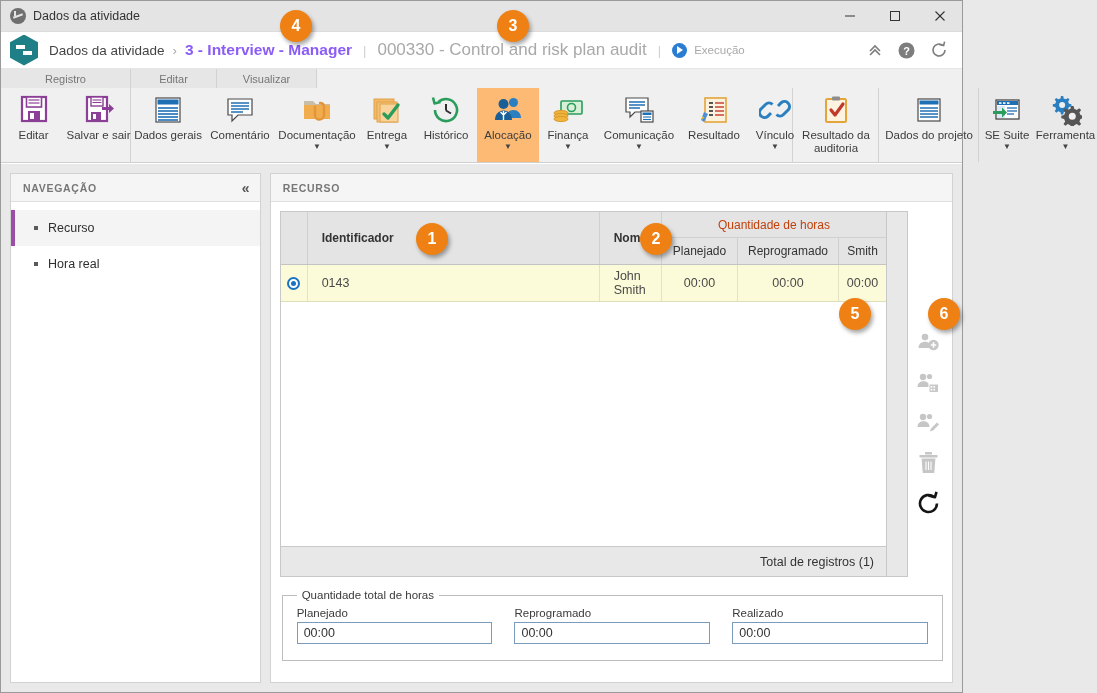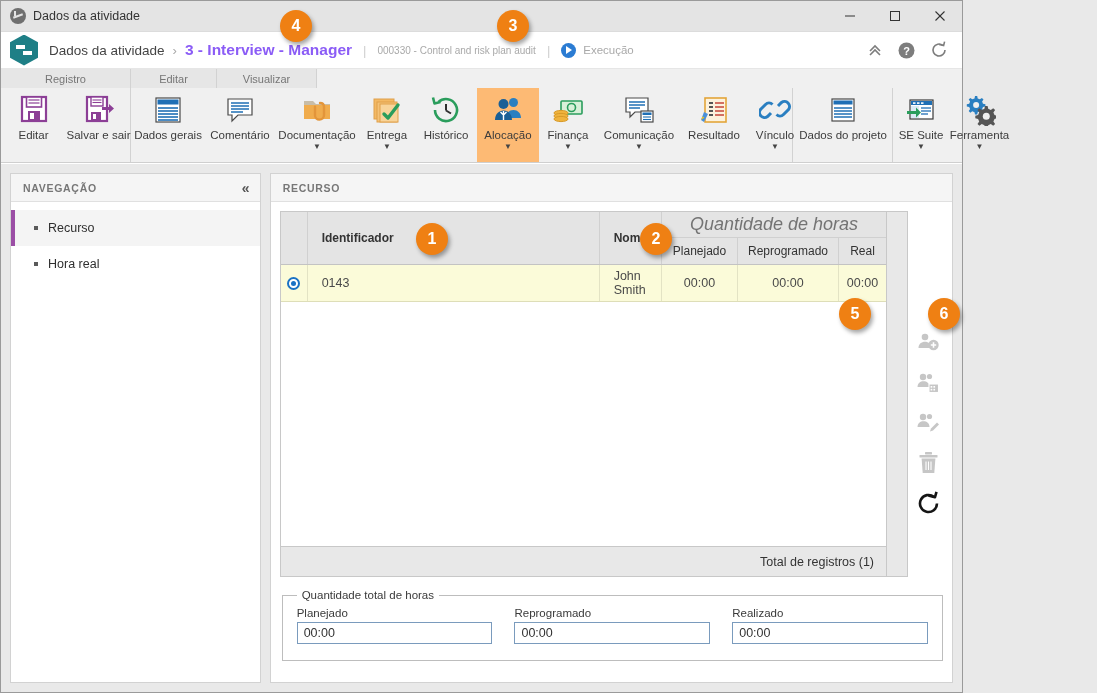--- a/index.html
+++ b/index.html
@@ -63,21 +63,21 @@
     background:#fff;
   }
   .logo:after{
     content:""; position:absolute; left:13px; top:16px; width:9px; height:4px;
     background:#fff;
   }
   .crumb { font-size:13.5px; color:#444; }
   .crumb-sep { margin:0 8px; color:#aaa; font-size:13px; }
   .crumb-strong { font-size:15.5px; font-weight:bold; color:#8b5cf6; }
   .pipe { color:#cfcfcf; margin:0 11px; font-size:13px; }
-  .crumb-muted { font-size:10px; color:#a9a9a9; }
+  .crumb-muted { font-size:17px; color:#a9a9a9; }
   .play-ico {
     width:15px; height:15px; border-radius:50%; background:#2b7cd3;
     display:inline-block; position:relative; margin-right:7px; vertical-align:-3px;
   }
   .play-ico:after{
     content:""; position:absolute; left:5px; top:3.5px;
     border-left:6px solid #fff; border-top:4px solid transparent; border-bottom:4px solid transparent;
   }
   .exec-label { font-size:11.5px; color:#a9a9a9; }
   .hdr-right { margin-left:auto; display:flex; align-items:center; gap:15px; padding-right:4px;}
@@ -151,21 +151,21 @@
   .th-col {
     display:flex; align-items:center; padding:0 14px;
     font-size:12px; font-weight:bold; color:#333;
     border-right:1px solid #d0d0d0; height:52px; position:relative;
   }
   .th-ident { width:292px; }
   .th-nome { flex:1; }
   .th-hours { width:224px; display:flex; flex-direction:column; }
   .th-hours-top {
     height:26px; display:flex; align-items:center; justify-content:center;
-    font-size:18px; color:#737373; border-bottom:1px solid #d0d0d0;font-style:italic;
+    font-size:12px; color:#c2410c; border-bottom:1px solid #d0d0d0;
   }
   .th-hours-bot { height:26px; display:flex; }
   .th-sub {
     display:flex; align-items:center; justify-content:center;
     font-size:12px; color:#333; border-right:1px solid #d0d0d0;
   }
   .sub-plan { width:76px; } .sub-repro { width:101px; } .sub-real { width:47px; border-right:none;}
   .trow { display:flex; height:37px; background:#fbfbd9; border-bottom:1px solid #dedeb8;}
   .td-radio { width:27px; display:flex; align-items:center; justify-content:center; border-right:1px solid #e3e3c4;}
   .radio {
@@ -464,20 +464,32 @@
             <svg width="32" height="32" viewBox="0 0 32 32">
               <path d="M12 19 l-3.5 3.5 a5 5 0 0 1 -7 -7 l5 -5 a5 5 0 0 1 7 0" fill="none" stroke="#2a7fc1" stroke-width="3"></path>
               <path d="M19 12 l3.5 -3.5 a5 5 0 0 1 7 7 l-5 5 a5 5 0 0 1 -7 0" fill="none" stroke="#2a7fc1" stroke-width="3"></path>
             </svg>
           </span>
           <span class="lbl">Vínculo</span>
           <span class="caret">▼</span>
         </div>
       </div>
 
+      <div class="rgroup" style="width:86px">
+        <div class="rbtn" style="min-width:86px">
+          <span class="ico">
+            <svg width="32" height="32" viewBox="0 0 32 32">
+              <rect x="6" y="5" width="20" height="23" rx="1.5" fill="#fdf3e0" stroke="#e3a53a" stroke-width="2"></rect>
+              <rect x="12" y="2.5" width="8" height="4" rx="1" fill="#8d8d8d"></rect>
+              <polyline points="11,16 15,21 23,10" fill="none" stroke="#c0392b" stroke-width="3.2" stroke-linecap="round" stroke-linejoin="round"></polyline>
+            </svg>
+          </span>
+          <span class="lbl wrap">Resultado da auditoria</span>
+        </div>
+      </div>
 
       <div class="rgroup" style="width:100px">
         <div class="rbtn" style="min-width:100px">
           <span class="ico">
             <svg width="32" height="32" viewBox="0 0 32 32">
               <rect x="5" y="5" width="22" height="22" fill="#fff" stroke="#4a4a4a" stroke-width="1.2"></rect>
               <rect x="6.5" y="6.5" width="19" height="4" fill="#1f6fb5"></rect>
               <g stroke="#1f6fb5" stroke-width="1.5">
                 <line x1="7" y1="14" x2="25" y2="14"></line>
                   <line x1="7" y1="17" x2="25" y2="17"></line>
@@ -567,21 +579,21 @@
                       <span>Identificador</span>
                     </div>
                     <div class="th-col th-nome">
                       <span>Nome</span>
                     </div>
                     <div class="th-hours">
                       <div class="th-hours-top">Quantidade de horas</div>
                       <div class="th-hours-bot">
                         <div class="th-sub sub-plan">Planejado</div>
                         <div class="th-sub sub-repro">Reprogramado</div>
-                        <div class="th-sub sub-real">Real</div>
+                        <div class="th-sub sub-real">Smith</div>
                       </div>
                     </div>
                   </div>
                 </div>
 
                 <div class="trow">
                   <div class="td-radio">
                     <span class="radio"></span>
                   </div>
                   <div class="td td-ident">0143</div>

